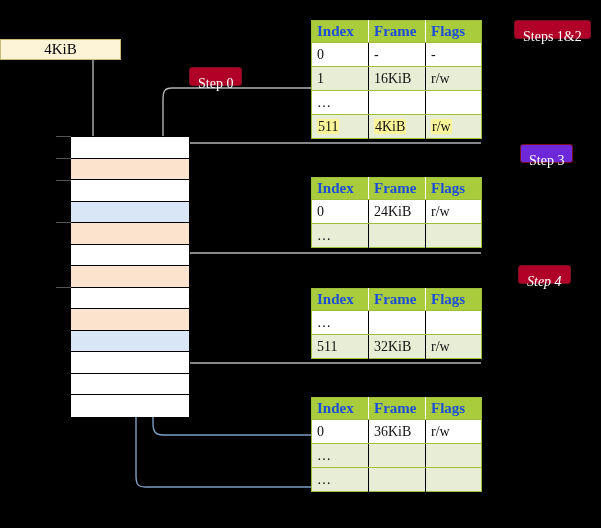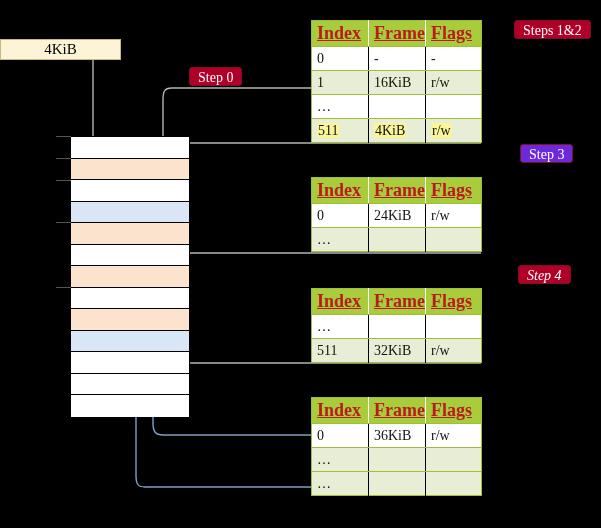--- a/index.html
+++ b/index.html
@@ -48,21 +48,21 @@
   
   .step-badge {
     position: absolute;
     background: #b00028;
     border: 1px solid #7d0f24;
     border-radius: 3px;
     color: #ffffff;
     font-size: 14px;
     line-height: 19px;
     height: 19px;
-    padding: 0 8px;
+    padding: 6px 8px;
     white-space: nowrap;
     box-sizing: border-box;
   }
 
   
   .mem-col {
     position: absolute;
     box-sizing: border-box;
     border: 1px solid #000000;
     background: #ffffff;
@@ -87,31 +87,30 @@
   .ptable {
     position: absolute;
     border-collapse: collapse;
     table-layout: fixed;
     background: #ffffff;
     border: 1px solid #9fbf3b;
     box-sizing: border-box;
   }
   .ptable th {
     background: #a8cc3c;
-    color: #b91c1c;
+    color: #1d4ed8;
     font-weight: bold;
-    font-size: 18px;
+    font-size: 15px;
     text-align: left;
     padding: 2px 5px;
     height: 21px;
     box-sizing: border-box;
     border-right: 1px solid #ffffff;
     border-bottom: 1px solid #9fbf3b;
     white-space: nowrap;
-    text-decoration: underline;
   }
   .ptable th:last-child { border-right: none; }
   .ptable td {
     font-size: 14px;
     color: #111111;
     text-align: left;
     padding: 1px 5px;
     height: 24px;
     box-sizing: border-box;
     border-right: 1px solid #000000;

